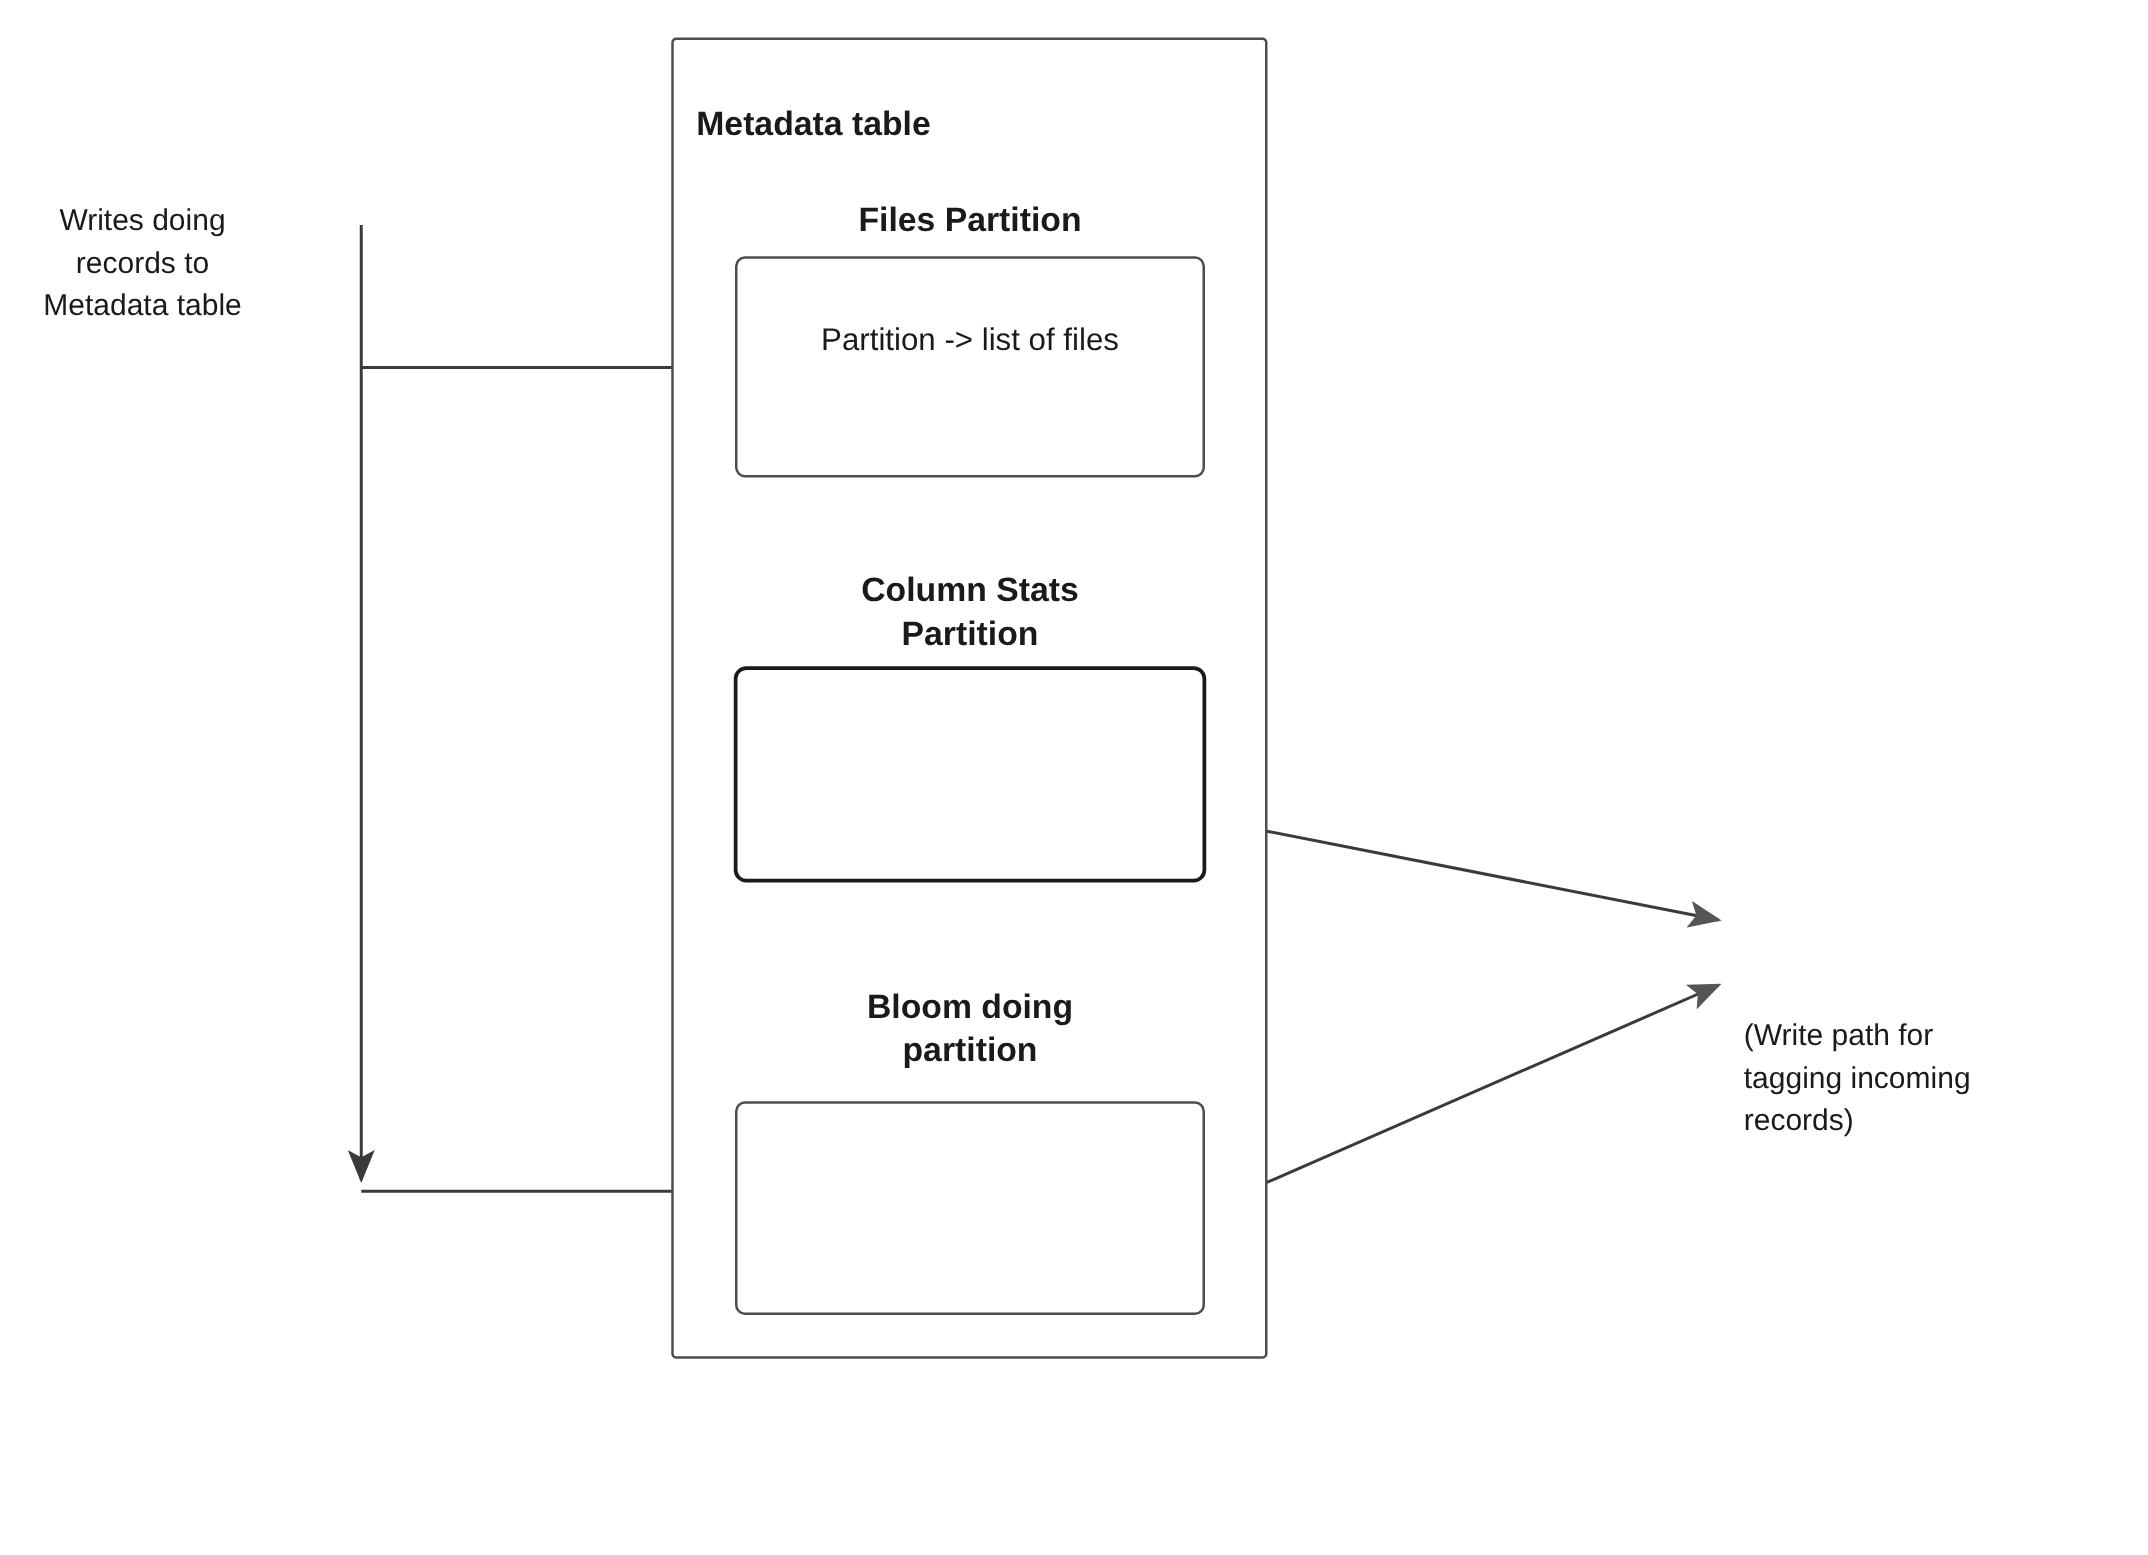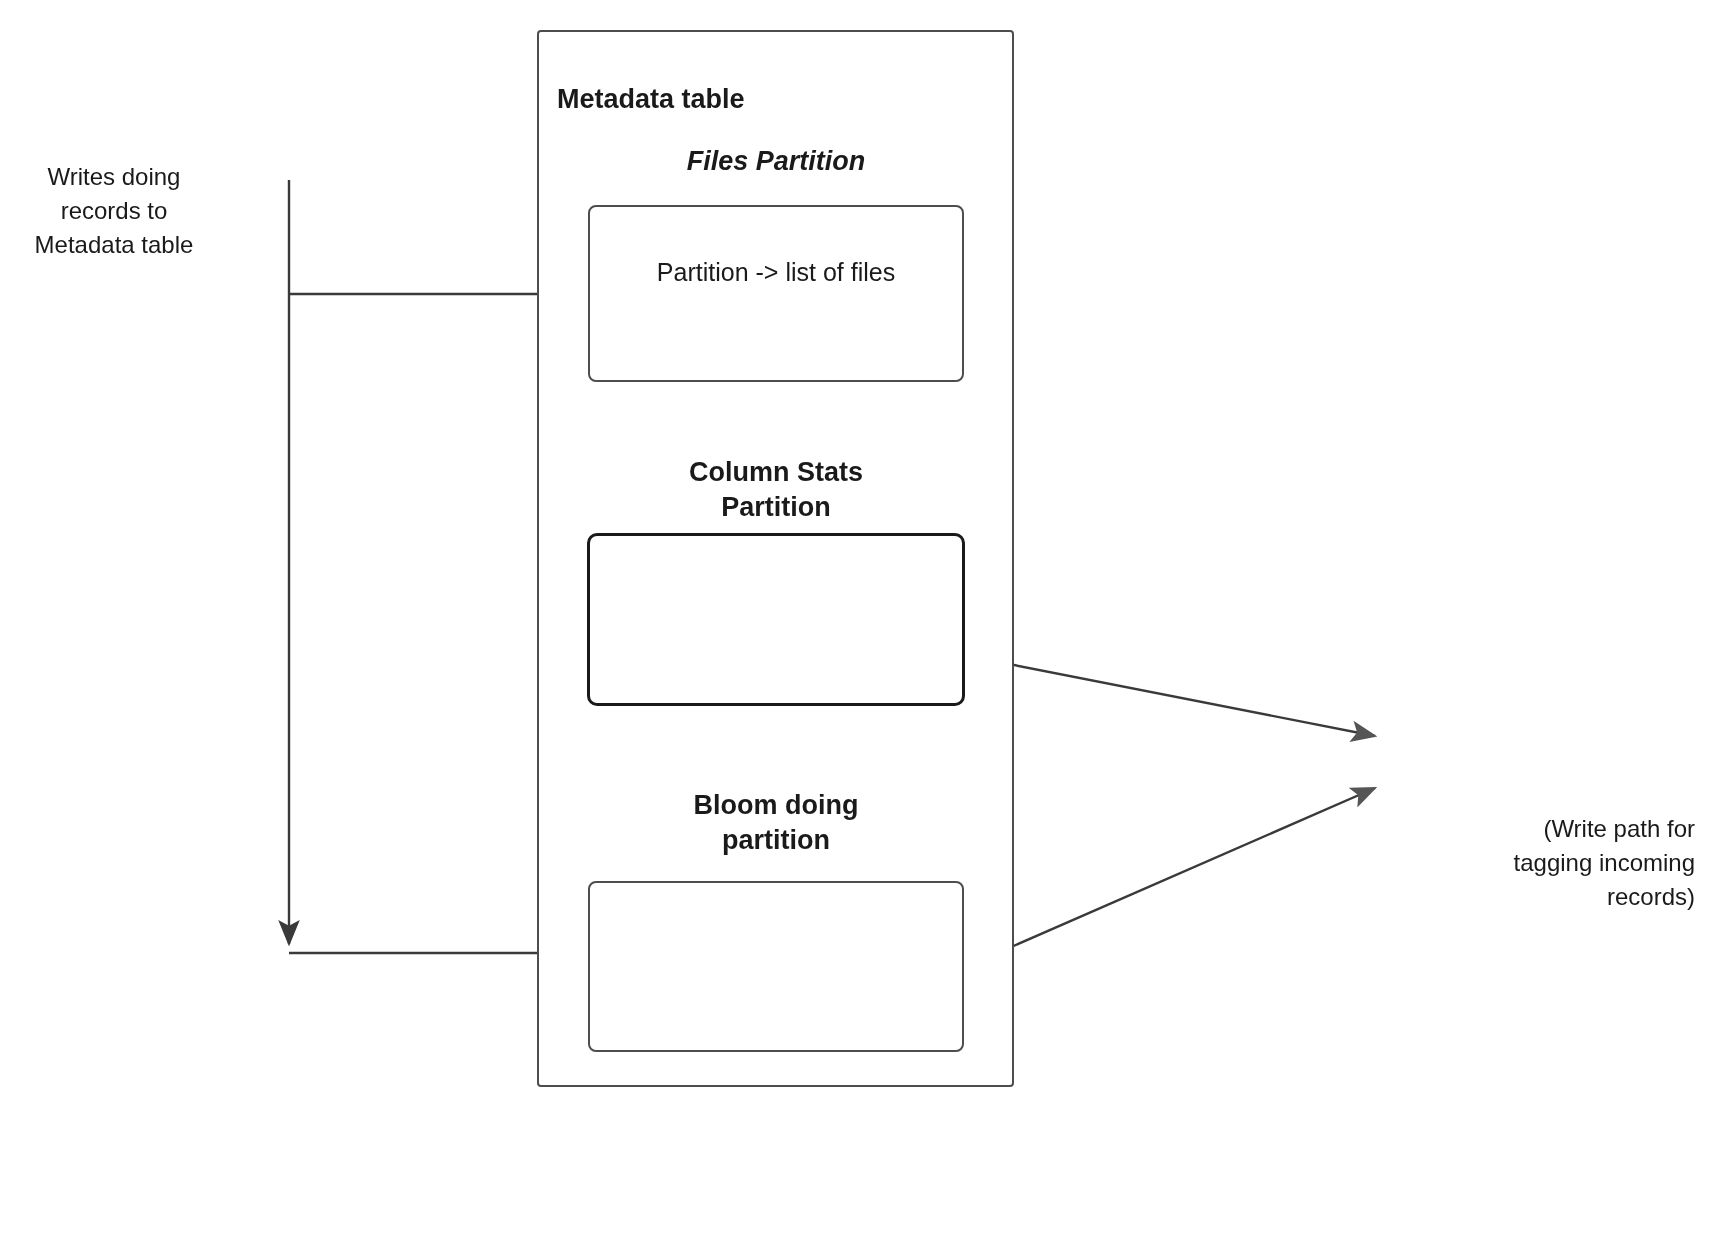--- a/index.html
+++ b/index.html
@@ -32,21 +32,21 @@
     line-height:1.28;
     white-space:pre-line;
   }
   .left{text-align:left;}
 
   #outer-title{font-size:27px;font-weight:bold;}
   .part-title{font-size:27px;font-weight:bold;text-align:center;}
   .box-text{font-size:25px;text-align:center;}
   #writes-label{font-size:24px;text-align:center;line-height:1.42;}
   #mi-title{font-size:27px;font-weight:bold;text-align:center;}
-  #mi-sub{font-size:24px;text-align:right;line-height:1.42;}
+  #mi-sub{font-size:24px;text-align:left;line-height:1.42;}
 
   svg.overlay{position:absolute;left:0;top:0;width:1718px;height:1244px;pointer-events:none;}
 </style>
 </head>
 <body>
 
 <div id="canvas">
 
   <svg class="overlay" viewBox="0 0 1718 1244" xmlns="http://www.w3.org/2000/svg">
     <defs>
@@ -76,21 +76,21 @@
 
     <g>
       <line x1="963" y1="968" x2="1375" y2="788" stroke="#3a3a3a" stroke-width="2.4" marker-end="url(#arrowhead)"></line>
     </g>
   </svg>
 
   <div class="box outer" style="left:537px;top:30px;width:477px;height:1057px;"></div>
 
   <div class="lbl left" id="outer-title" style="left:557px;top:82px;width:430px;">Metadata table</div>
 
-  <div class="lbl part-title" style="left:588px;top:144px;width:376px;font-style:italic;">Files Partition</div>
+  <div class="lbl part-title" style="left:588px;top:159px;width:376px;">Files Partition</div>
 
   <div class="box" style="left:588px;top:205px;width:376px;height:177px;"></div>
 
   <div class="lbl box-text" style="left:596px;top:256px;width:360px;">Partition -&gt; list of files</div>
 
   <div class="lbl part-title" style="left:588px;top:455px;width:376px;">Column Stats
 Partition</div>
 
   <div class="box thick" style="left:587px;top:533px;width:378px;height:173px;"></div>
 

